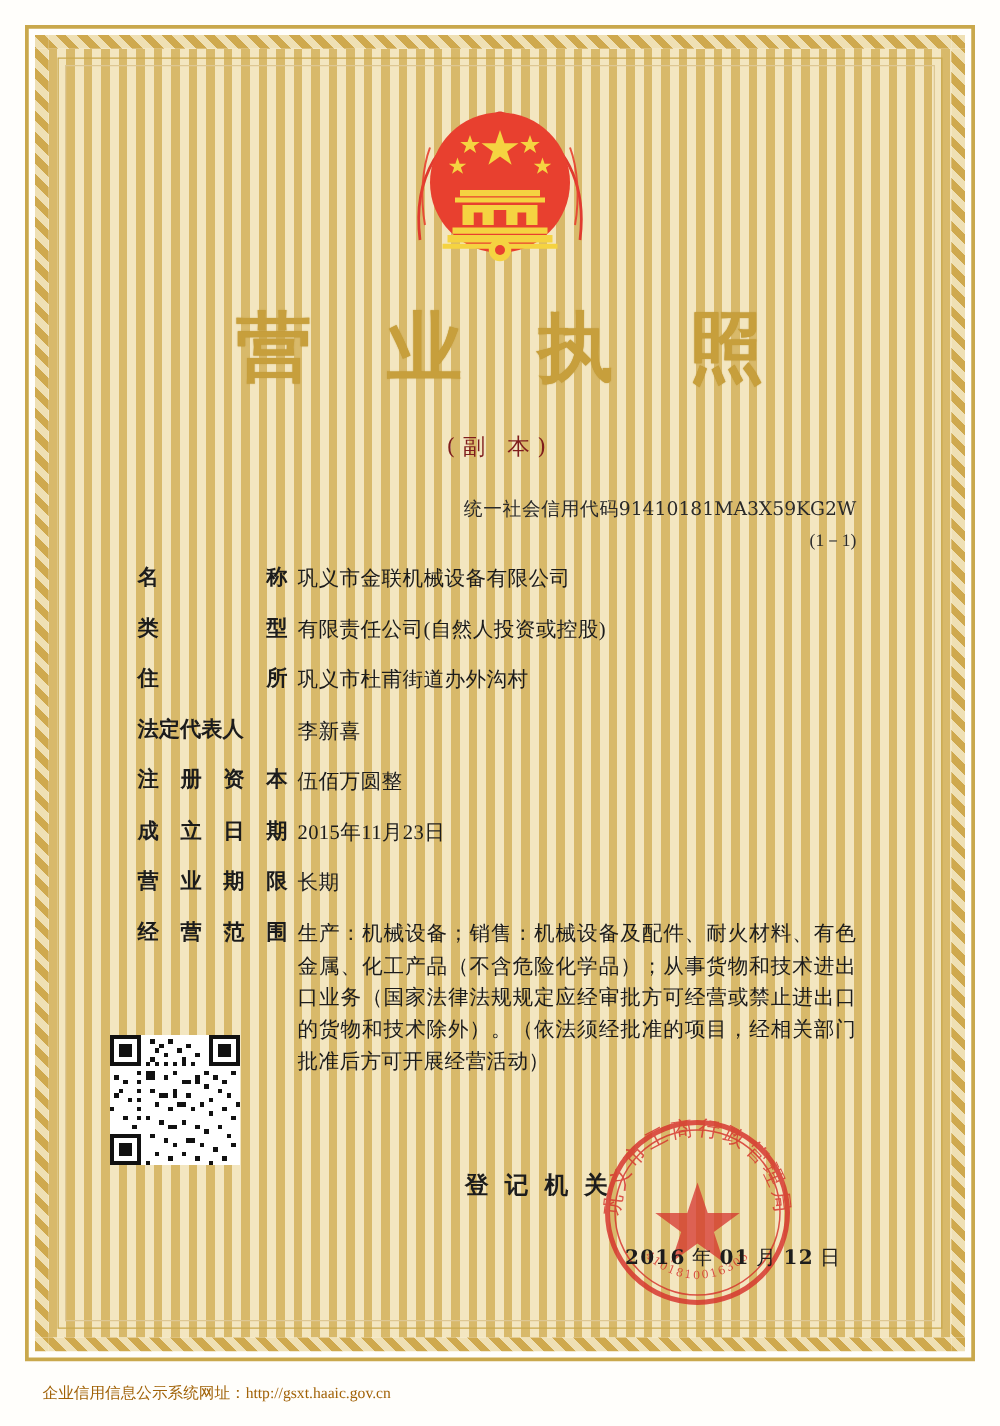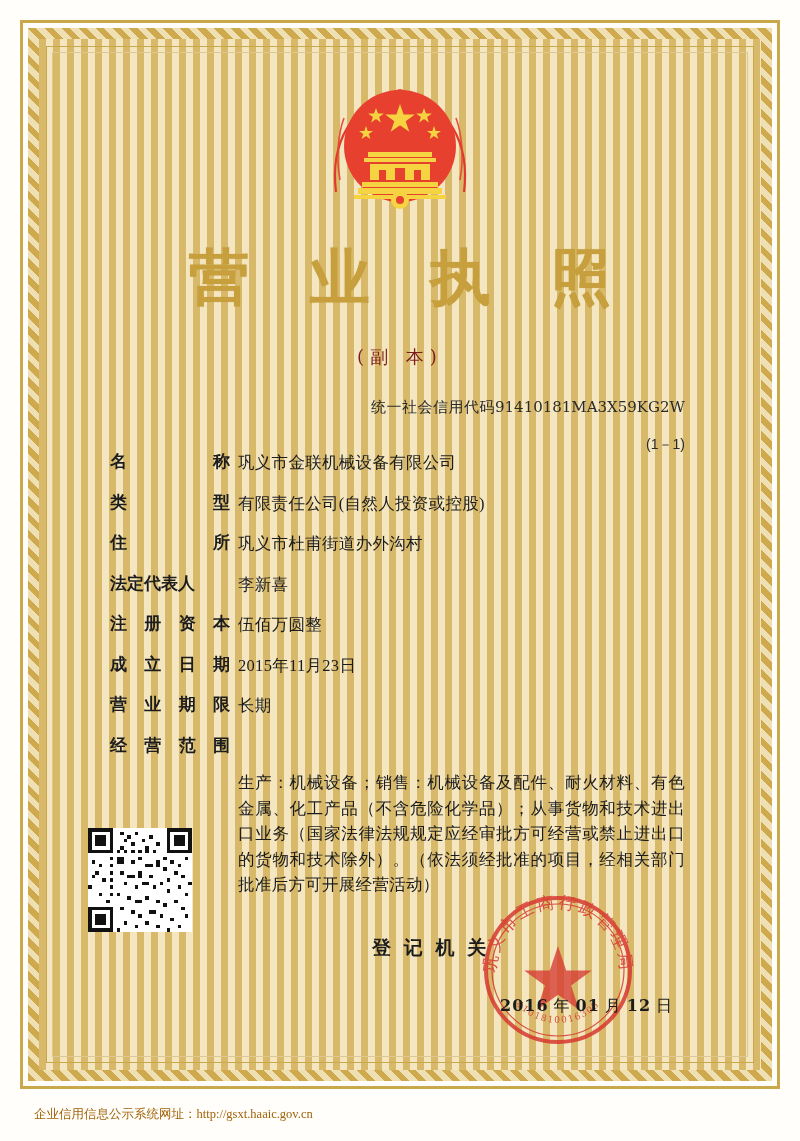--- a/index.html
+++ b/index.html
@@ -118,22 +118,21 @@
   .credit-code .code-val {
     font-family: "DejaVu Serif", serif;
     letter-spacing: 0px;
   }
   .sheet-no {
     position: absolute;
     right: 115px;
     top: 424px;
     font-size: 14px;
     color: #2a2a2a;
-    font-family: Liberation Sans, sans-serif;
-    margin-top: 12px;
+    font-family: Liberation Serif, serif;
   }
 
   
   .fields {
     position: absolute;
     left: 110px;
     top: 450px;
     width: 575px;
   }
   .field-row {
@@ -154,21 +153,20 @@
   .field-value {
     font-size: 16.5px;
     color: #1c1c1c;
     line-height: 1.55;
     letter-spacing: 0.3px;
     padding-left: 8px;
   }
   .field-value.scope {
     width: 452px;
     text-align: justify;
-    margin-top: 36px;
   }
 
   
   .qr {
     position: absolute;
     left: 88px;
     top: 828px;
     width: 104px;
     height: 104px;
   }

